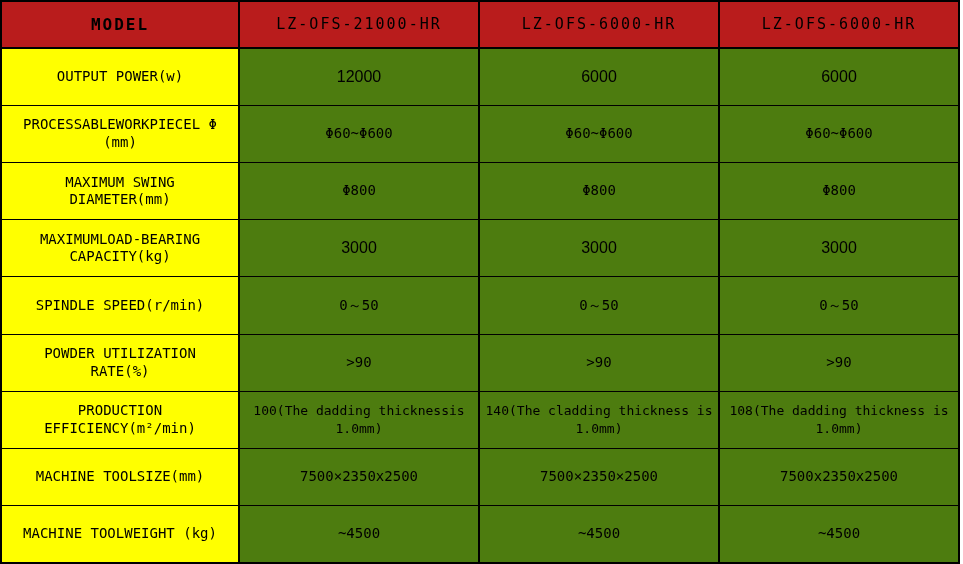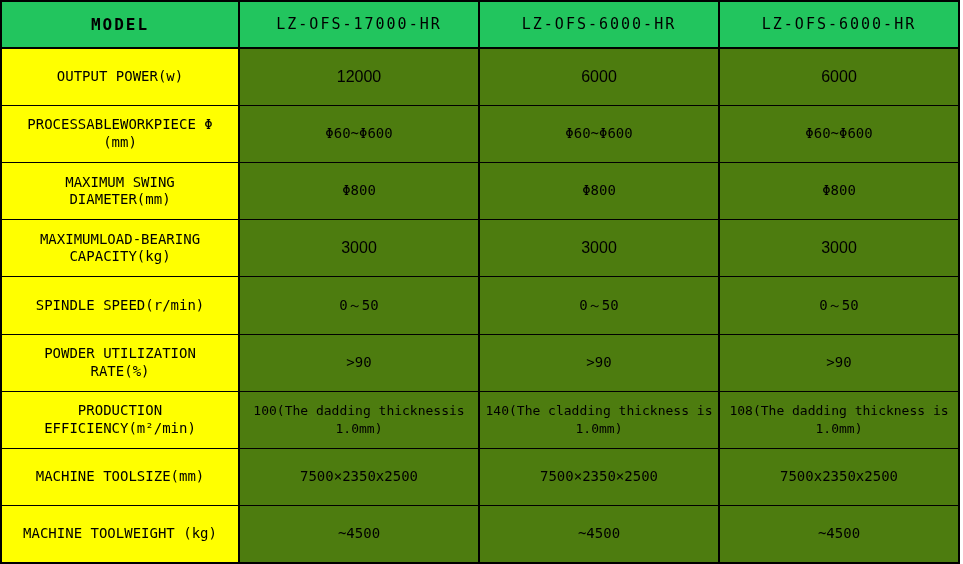--- a/index.html
+++ b/index.html
@@ -27,21 +27,21 @@
     border-right-width: 2px;
     text-align: center;
     vertical-align: middle;
     padding: 0 2px;
     overflow: hidden;
     line-height: 1.25;
   }
   .spec-table thead th {
     border-top-width: 2px;
     border-bottom-width: 2px;
-    background: #22c55e;
+    background: #b91c1c;
     font-weight: normal;
     font-size: 15px;
     letter-spacing: 2px;
     height: 45px;
   }
   .spec-table thead th.model-head {
     font-weight: bold;
     font-size: 16px;
     letter-spacing: 2px;
   }
@@ -72,35 +72,35 @@
   <colgroup>
     <col class="c-label">
     <col class="c-data">
     <col class="c-data">
     <col class="c-data">
   </colgroup>
   <thead>
     <tr id="head-row">
       <th class="model-head">MODEL</th>
 
-    <th>LZ-OFS-17000-HR</th>
+    <th>LZ-OFS-21000-HR</th>
         <th>LZ-OFS-6000-HR</th>
         <th>LZ-OFS-6000-HR</th>
       </tr>
   </thead>
   <tbody id="table-body">
 
   <tr class="num">
         <td class="label-col">OUTPUT POWER(w)</td>
         <td class="val">12000</td>
         <td class="val">6000</td>
         <td class="val">6000</td>
       </tr>
       <tr>
-        <td class="label-col">PROCESSABLEWORKPIECE Φ (mm)</td>
+        <td class="label-col">PROCESSABLEWORKPIECEL Φ (mm)</td>
         <td class="val">Φ60~Φ600</td>
         <td class="val">Φ60~Φ600</td>
         <td class="val">Φ60~Φ600</td>
       </tr>
       <tr>
         <td class="label-col">MAXIMUM SWING DIAMETER(mm)</td>
         <td class="val">Φ800</td>
         <td class="val">Φ800</td>
         <td class="val">Φ800</td>
       </tr>

